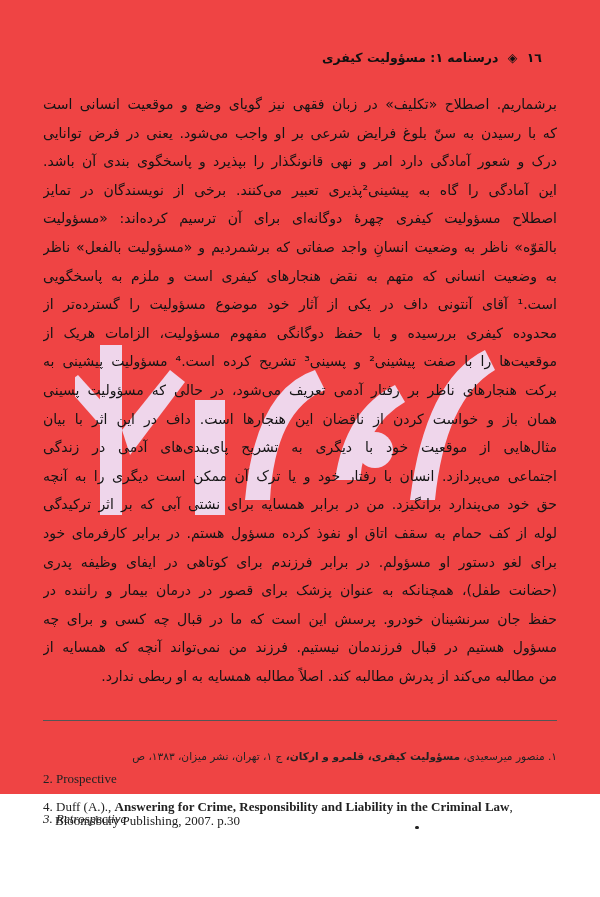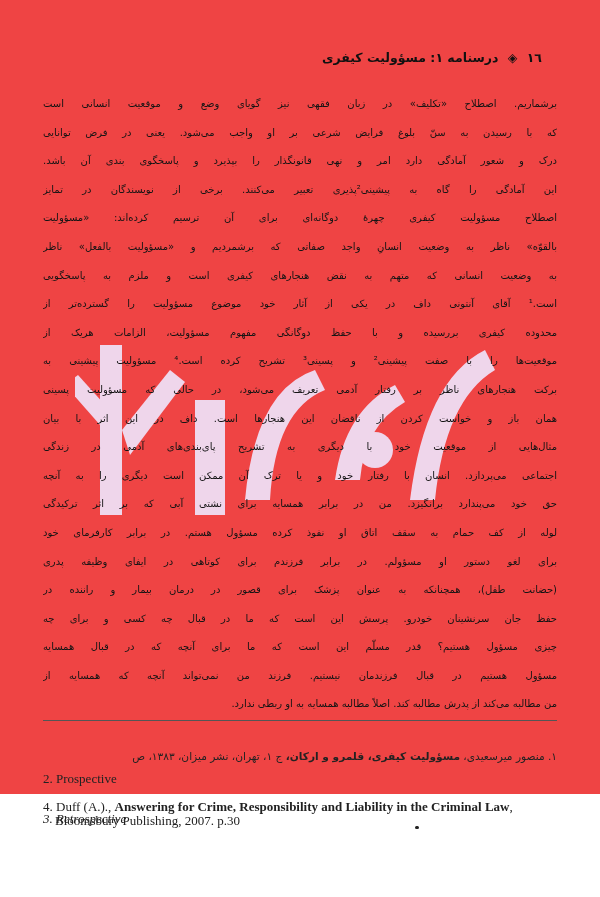--- a/index.html
+++ b/index.html
@@ -7,21 +7,21 @@
   .page { position: absolute; left: 0; top: 0; width: 600px; height: 794px; background: #ef4444; }
 
   
   .watermark { position: absolute; left: 75px; top: 330px; width: 430px; height: 185px; z-index: 0; }
 
   .header { position: absolute; top: 50px; right: 58px; direction: rtl; font-family: "DejaVu Sans", sans-serif;
             font-weight: bold; font-size: 12.5px; color: #111; white-space: nowrap; }
   .header .sep { display: inline-block; margin: 0 5px; font-weight: normal; }
 
   .body-text { position: absolute; top: 90px; left: 43px; width: 514px; direction: rtl; text-align: justify;
-               text-align-last: justify; font-family: "DejaVu Sans", sans-serif; font-size: 10px; line-height: 28.6px;
+               text-align-last: justify; font-family: "DejaVu Sans", sans-serif; font-size: 14px; line-height: 28.6px;
                color: #141414; z-index: 1; }
   .line { display: block; text-align: justify; text-align-last: justify; white-space: nowrap; overflow: hidden; }
   .line.last { text-align-last: right; }
 
   .rule { position: absolute; top: 720px; left: 43px; width: 514px; height: 1px; background: #555; }
 
   .fn-fa { position: absolute; top: 727px; left: 43px; width: 514px; direction: rtl; font-family: "DejaVu Sans", sans-serif;
            font-size: 10.6px; line-height: 20px; color: #222; white-space: nowrap; margin-top: 19px; }
   .fn-fa b { font-weight: bold; }
   .fn-fa-cont { position: absolute; top: 748px; left: 43px; width: 514px; direction: rtl; font-family: "DejaVu Sans", sans-serif;
@@ -68,21 +68,20 @@
     <span class="line">موقعیت‌ها را با صفت پیشینی² و پسینی³ تشریح کرده است.⁴ مسؤولیت پیشینی به</span>
     <span class="line">برکت هنجارهای ناظر بر رفتار آدمی تعریف می‌شود، در حالی که مسؤولیت پسینی</span>
     <span class="line">همان باز و خواست کردن از ناقضان این هنجارها است. داف در این اثر با بیان</span>
     <span class="line">مثال‌هایی از موقعیت خود با دیگری به تشریح پای‌بندی‌های آدمی در زندگی</span>
     <span class="line">اجتماعی می‌پردازد. انسان با رفتار خود و یا ترک آن ممکن است دیگری را به آنچه</span>
     <span class="line">حق خود می‌پندارد برانگیزد. من در برابر همسایه برای نشتی آبی که بر اثر ترکیدگی</span>
     <span class="line">لوله از کف حمام به سقف اتاق او نفوذ کرده مسؤول هستم. در برابر کارفرمای خود</span>
     <span class="line">برای لغو دستور او مسؤولم. در برابر فرزندم برای کوتاهی در ایفای وظیفه پدری</span>
     <span class="line">(حضانت طفل)، همچنانکه به عنوان پزشک برای قصور در درمان بیمار و راننده در</span>
     <span class="line">حفظ جان سرنشینان خودرو. پرسش این است که ما در قبال چه کسی و برای چه</span>
-    <span class="line">چیزی مسؤول هستیم؟ قدر مسلّم این است که ما برای آنچه که در قبال همسایه</span>
     <span class="line">مسؤول هستیم در قبال فرزندمان نیستیم. فرزند من نمی‌تواند آنچه که همسایه از</span>
     <span class="line last">من مطالبه می‌کند از پدرش مطالبه کند. اصلاً مطالبه همسایه به او ربطی ندارد.</span>
   </div>
 
   <div class="rule"></div>
 
   <div class="fn-fa">
     <span>۱. منصور میرسعیدی، </span><b>مسؤولیت کیفری، قلمرو و ارکان،</b><span> ج ۱، تهران، نشر میزان، ۱۳۸۳، ص</span>
   </div>
 

